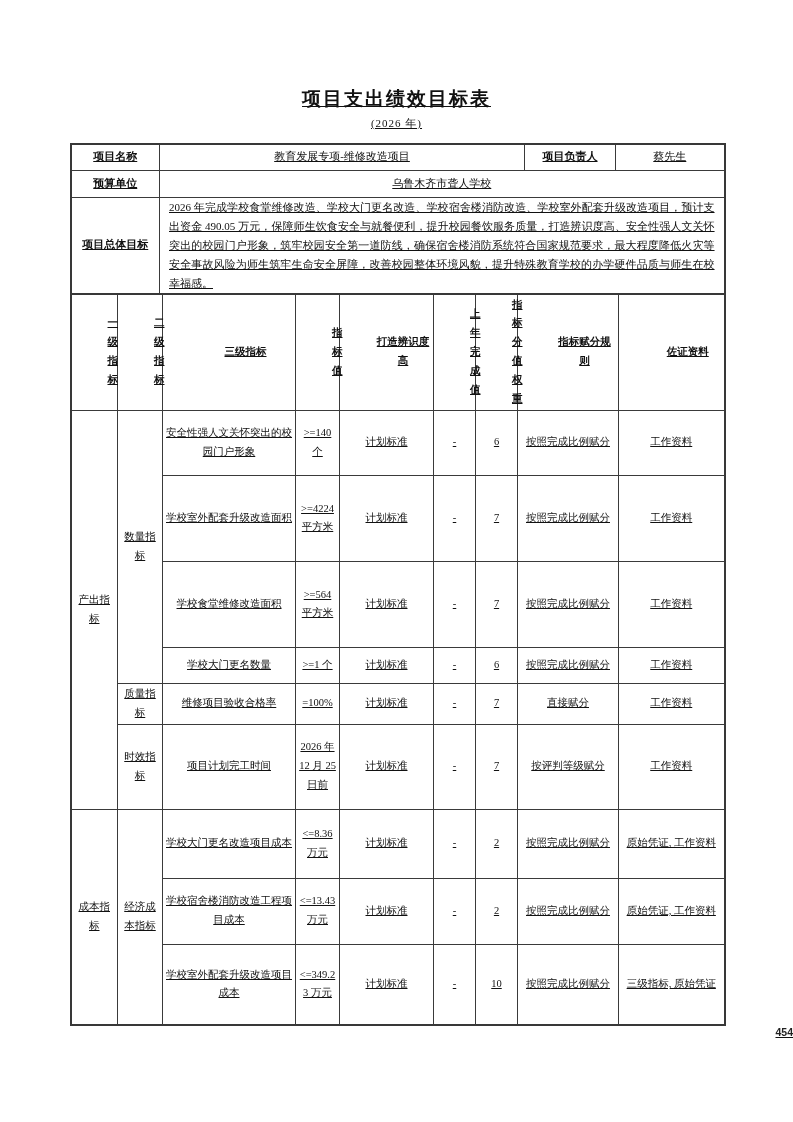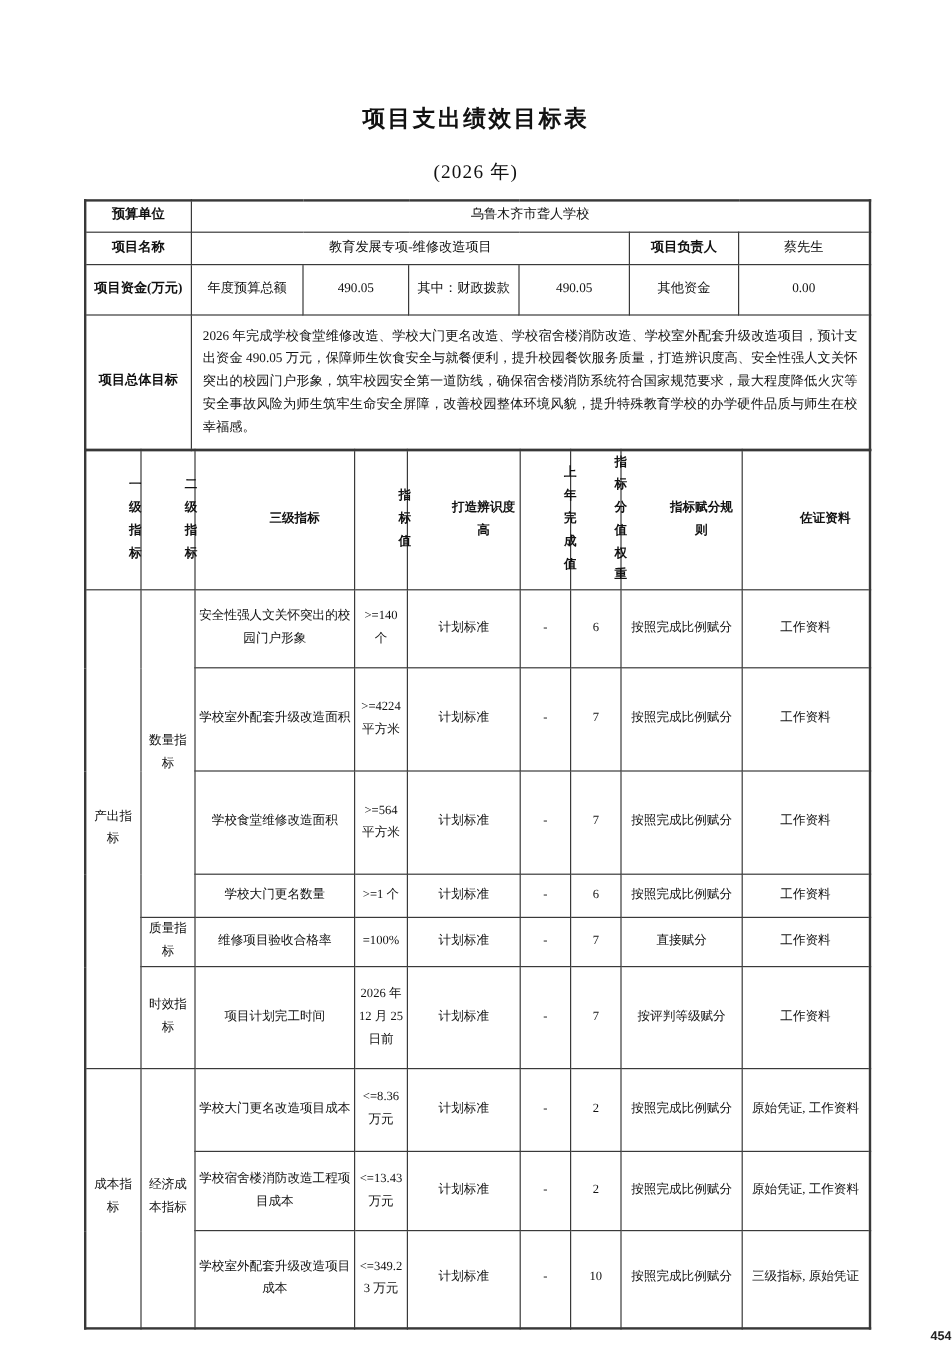--- a/index.html
+++ b/index.html
@@ -1,27 +1,27 @@
 <!DOCTYPE html>
 <html><head>
 <meta charset="utf-8">
 <style>
   html,body{margin:0;padding:0;}
   body{
     width:793px;height:1122px;background:#ffffff;color:#111;
     font-family:"Liberation Serif","DejaVu Serif",serif;
     overflow:hidden;
   }
-  .page{position:relative;width:793px;height:820px;}
+  .page{position:relative;width:793px;height:820px;text-decoration:underline;}
   .doc-title{
     margin:0;padding-top:86px;text-align:center;
     font-size:19px;font-weight:bold;letter-spacing:2px;
   }
   .doc-subtitle{
-    margin-top:21px;text-align:center;font-size:16px;letter-spacing:1px;
+    margin-top:4px;text-align:center;font-size:11px;letter-spacing:1px;
   }
   .tables{width:654px;margin:12px auto 0;}
   table{
     border-collapse:collapse;table-layout:fixed;width:654px;
     border:2px solid #383838;
   }
   table.tB{margin-top:-2px;}
   td{
     border:1px solid #3a3a3a;text-align:center;vertical-align:middle;
     font-size:10.5px;line-height:1.8;padding:1px 3px;
@@ -70,37 +70,28 @@
         <col style="width:89px">
           <col style="width:93px">
           <col style="width:88px">
         <col style="width:92px">
           <col style="width:92px">
           <col style="width:91px">
         <col style="width:109px">
       </colgroup>
       <tbody>
           <tr>
-        <td class="lbl">预算单位</td>
-        <td colspan="6">乌鲁木齐市聋人学校</td>
-      </tr>
-      <tr>
         <td class="lbl">项目名称</td>
         <td colspan="4">教育发展专项-维修改造项目</td>
         <td class="lbl">项目负责人</td>
         <td>蔡先生</td>
       </tr>
       <tr>
-        <td class="lbl">项目资金(万元)</td>
-        <td>年度预算总额</td>
-        <td>490.05</td>
-        <td>其中：财政拨款</td>
-        <td>490.05</td>
-        <td>其他资金</td>
-        <td>0.00</td>
+        <td class="lbl">预算单位</td>
+        <td colspan="6">乌鲁木齐市聋人学校</td>
       </tr>
       <tr>
         <td class="lbl">项目总体目标</td>
         <td colspan="6" class="goal">2026 年完成学校食堂维修改造、学校大门更名改造、学校宿舍楼消防改造、学校室外配套升级改造项目，预计支出资金 490.05 万元，保障师生饮食安全与就餐便利，提升校园餐饮服务质量，打造辨识度高、安全性强人文关怀突出的校园门户形象，筑牢校园安全第一道防线，确保宿舍楼消防系统符合国家规范要求，最大程度降低火灾等安全事故风险为师生筑牢生命安全屏障，改善校园整体环境风貌，提升特殊教育学校的办学硬件品质与师生在校幸福感。</td>
       </tr>
     </tbody>
       </table>
 
     <table class="tB">
       <colgroup>

